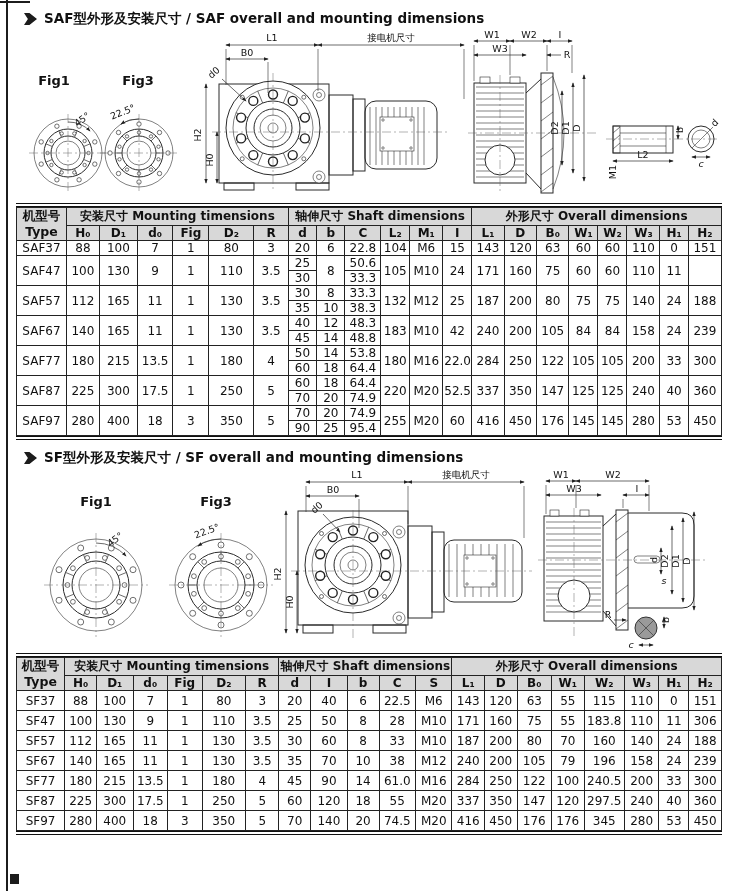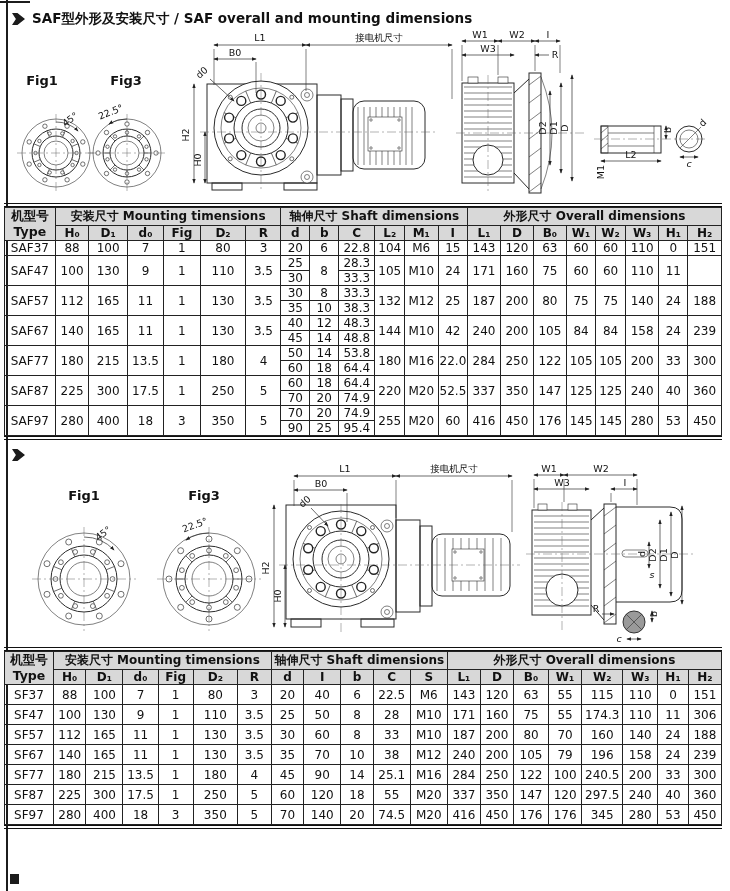--- a/index.html
+++ b/index.html
@@ -1,21 +1,21 @@
 <!DOCTYPE html>
 <html><head>
 <meta charset="utf-8">
 <style>
   *{margin:0;padding:0;box-sizing:border-box}
   html,body{width:730px;background:#fff}
   body{height:891px;position:relative;overflow:hidden;
        font-family:"DejaVu Sans","Liberation Sans",sans-serif;color:#111}
   .rule-left{position:absolute;left:6px;top:0;width:2px;height:100%;background:#1c1c1c}
   .rule-top{position:absolute;left:0;top:1px;width:30px;height:2px;background:#1c1c1c}
-  .page{position:absolute;left:0;top:0;width:730px;height:891px;padding:8px 8px 0 4px}
+  .page{position:absolute;left:0;top:0;width:730px;height:891px;padding:8px 8px 0 16px}
   .sec-title{display:flex;align-items:center;gap:7px;font-size:13.5px;font-weight:bold;
              margin:2px 0 1px 8px;white-space:nowrap}
   .marker{width:13px;height:12px;background:#1c1c1c;flex:0 0 13px;
           clip-path:polygon(0 0,42% 0,100% 50%,42% 100%,0 100%,30% 50%)}
   .drawing-svg{display:block}
   svg text{font-family:"DejaVu Sans","Liberation Sans",sans-serif}
   .dimtxt{font-size:9.5px;fill:#111;text-anchor:middle}
   .figlbl{font-size:13px;font-weight:bold;fill:#111}
   .ln{fill:none;stroke:#2b2b2b;stroke-width:1}
   .thin{fill:none;stroke:#2b2b2b;stroke-width:.6}
@@ -370,21 +370,21 @@
             <tr>
               <td rowspan="2" class="type-cell">SAF47</td>
               <td rowspan="2">100</td>
               <td rowspan="2">130</td>
               <td rowspan="2">9</td>
               <td rowspan="2">1</td>
               <td rowspan="2">110</td>
               <td rowspan="2">3.5</td>
               <td>25</td>
               <td rowspan="2">8</td>
-              <td>28.3</td>
+              <td>50.6</td>
               <td rowspan="2">105</td>
               <td rowspan="2">M10</td>
               <td rowspan="2">24</td>
               <td rowspan="2">171</td>
               <td rowspan="2">160</td>
               <td rowspan="2">75</td>
               <td rowspan="2">60</td>
               <td rowspan="2">60</td>
               <td rowspan="2">110</td>
               <td rowspan="2">11</td>
@@ -426,21 +426,21 @@
               <td rowspan="2" class="type-cell">SAF67</td>
               <td rowspan="2">140</td>
               <td rowspan="2">165</td>
               <td rowspan="2">11</td>
               <td rowspan="2">1</td>
               <td rowspan="2">130</td>
               <td rowspan="2">3.5</td>
               <td>40</td>
               <td>12</td>
               <td>48.3</td>
-              <td rowspan="2">144</td>
+              <td rowspan="2">183</td>
               <td rowspan="2">M10</td>
               <td rowspan="2">42</td>
               <td rowspan="2">240</td>
               <td rowspan="2">200</td>
               <td rowspan="2">105</td>
               <td rowspan="2">84</td>
               <td rowspan="2">84</td>
               <td rowspan="2">158</td>
               <td rowspan="2">24</td>
               <td rowspan="2">239</td>
@@ -535,20 +535,21 @@
               <td>95.4</td>
             </tr>
           </tbody>
         </table>
     </div>
   </section>
 
   <section style="margin-top:9px">
     <div class="sec-title">
       <span class="marker"></span>
+      <span>SF型外形及安装尺寸 / SF overall and mounting dimensions</span>
     </div>
 
     <svg class="drawing-svg" viewBox="0 0 710 183" width="710" height="183">
 
       <text class="figlbl" x="80" y="38" text-anchor="middle">Fig1</text>
       <text class="figlbl" x="200" y="38" text-anchor="middle">Fig3</text>
 
       <g>
         <circle class="thin" cx="80" cy="117" r="46"></circle>
         <circle class="ln" cx="80" cy="117" r="33"></circle>
@@ -850,21 +851,21 @@
               <td>3.5</td>
               <td>25</td>
               <td>50</td>
               <td>8</td>
               <td>28</td>
               <td>M10</td>
               <td>171</td>
               <td>160</td>
               <td>75</td>
               <td>55</td>
-              <td>174.3</td>
+              <td>183.8</td>
               <td>110</td>
               <td>11</td>
               <td>306</td>
             </tr>
             <tr>
               <td class="type-cell">SF57</td>
               <td>112</td>
               <td>165</td>
               <td>11</td>
               <td>1</td>
@@ -910,21 +911,21 @@
               <td class="type-cell">SF77</td>
               <td>180</td>
               <td>215</td>
               <td>13.5</td>
               <td>1</td>
               <td>180</td>
               <td>4</td>
               <td>45</td>
               <td>90</td>
               <td>14</td>
-              <td>25.1</td>
+              <td>61.0</td>
               <td>M16</td>
               <td>284</td>
               <td>250</td>
               <td>122</td>
               <td>100</td>
               <td>240.5</td>
               <td>200</td>
               <td>33</td>
               <td>300</td>
             </tr>

